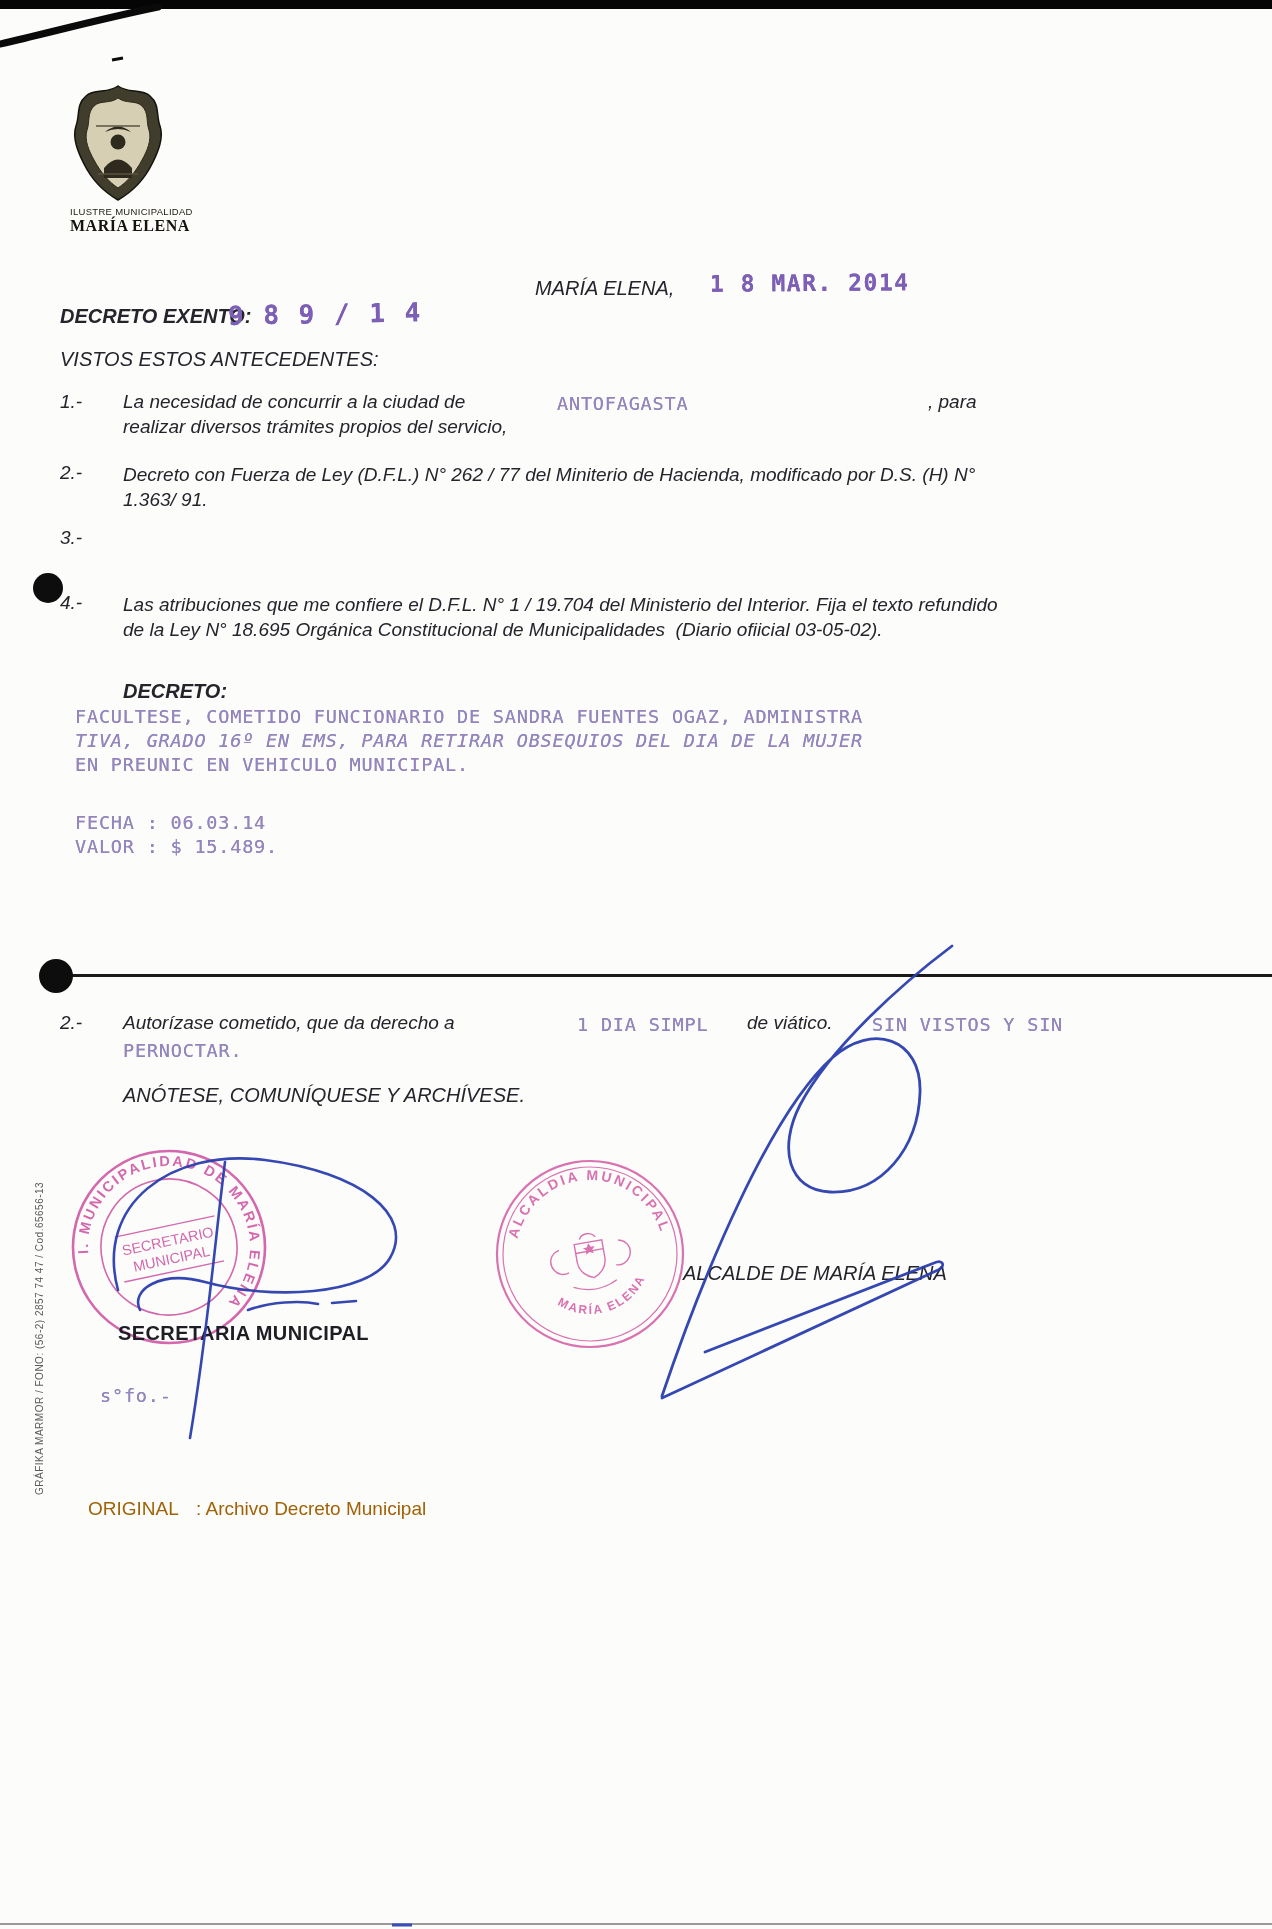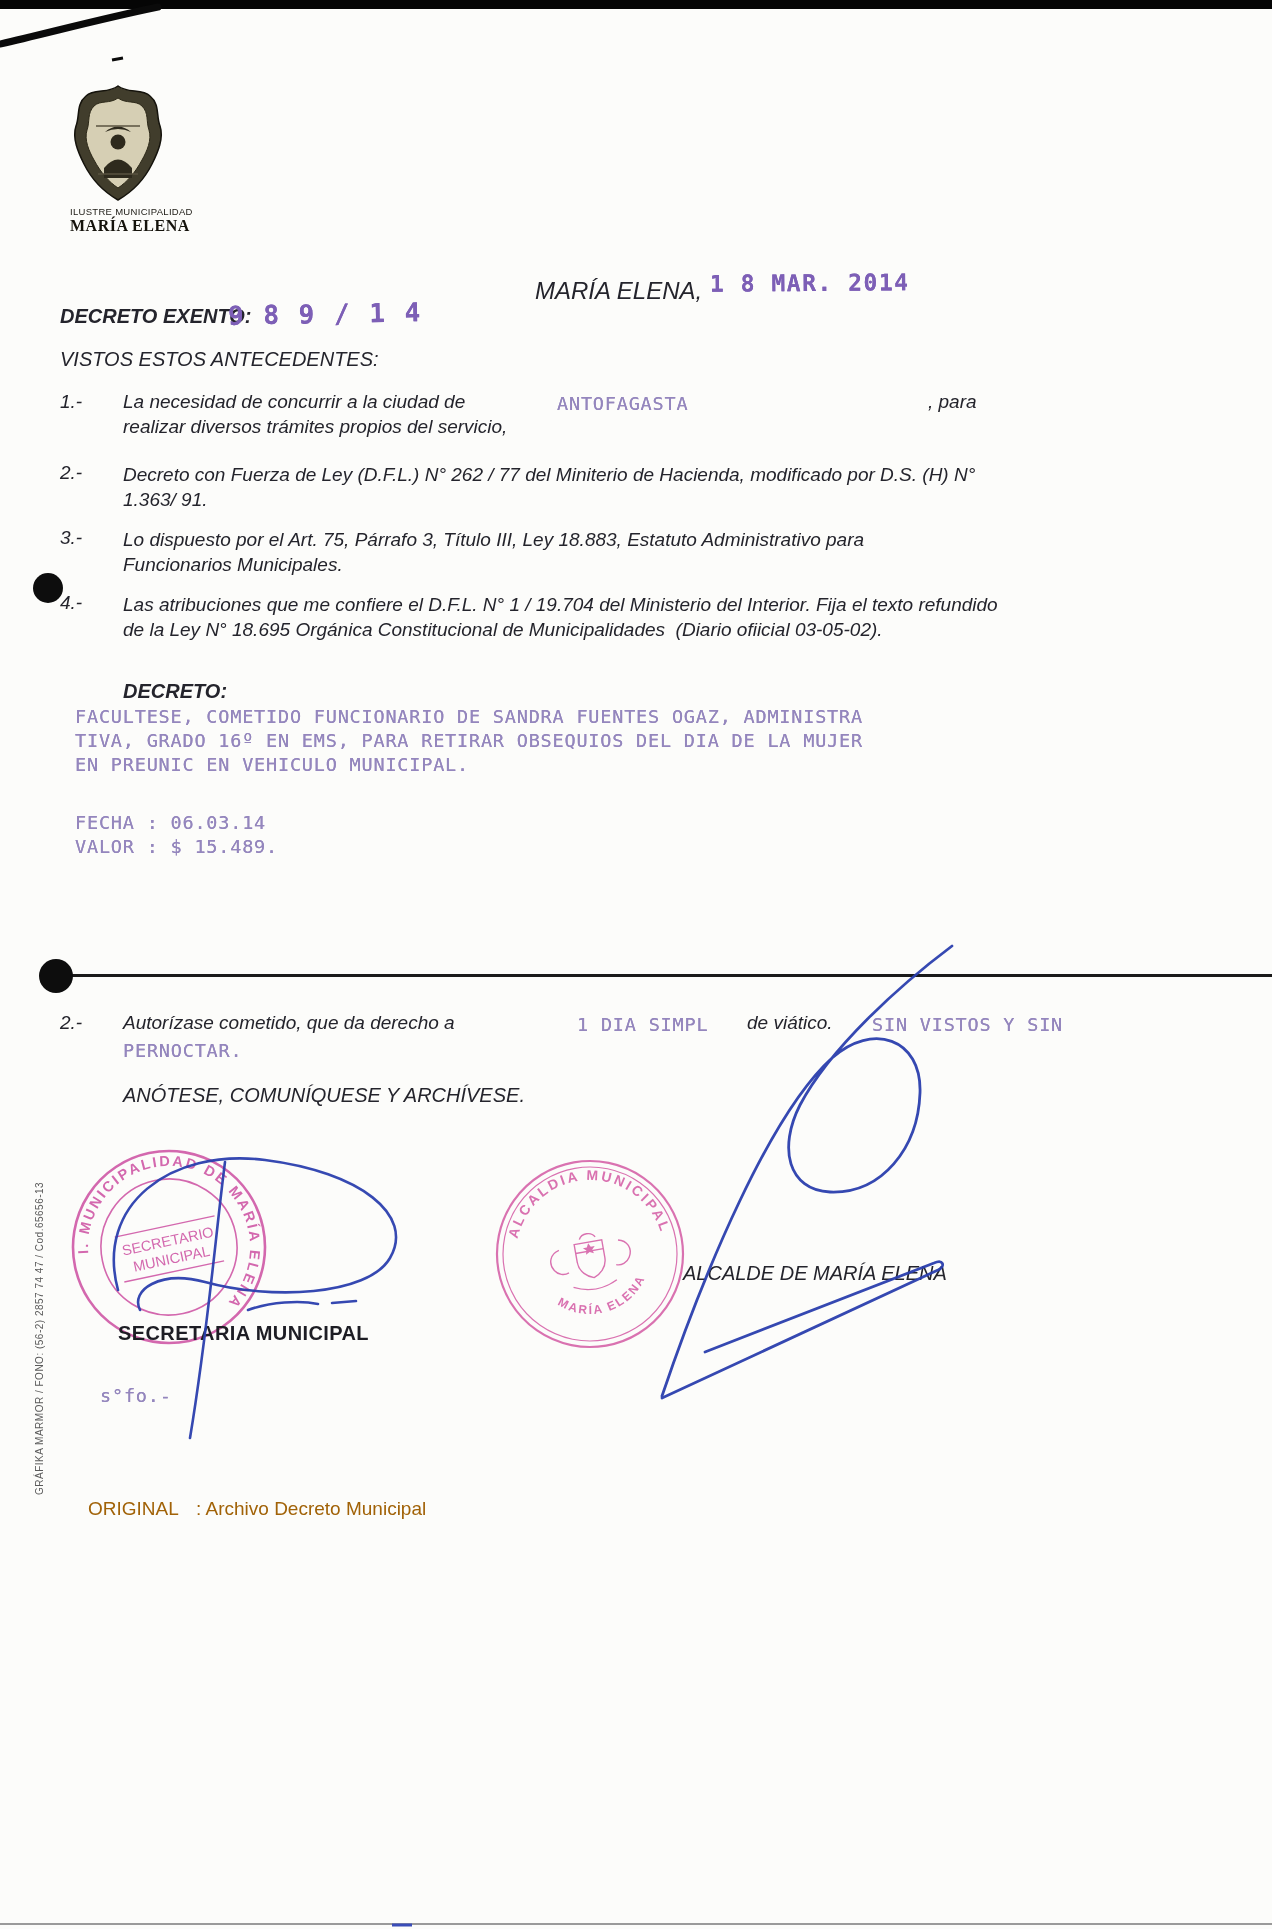--- a/index.html
+++ b/index.html
@@ -50,46 +50,45 @@
     <path d="M46,16 C54,22 64,18 70,24 C77,31 74,40 77,48 C80,58 75,69 70,78 C63,91 55,100 46,106 C37,100 29,91 22,78 C17,69 12,58 15,48 C18,40 15,31 22,24 C28,18 38,22 46,16 Z" fill="#d6cfb4" stroke="#2c2818" stroke-width="1"></path>
     <path d="M33,50 q13,-11 26,0 q-13,-6 -26,0 Z" fill="#2e2a1d"></path>
     <circle cx="46" cy="60" r="7.5" fill="#2e2a1d"></circle>
     <path d="M32,86 q14,-17 28,0 l0,10 l-28,0 Z" fill="#2e2a1d"></path>
     <line x1="24" y1="44" x2="68" y2="44" stroke="#5a5340" stroke-width="1.5"></line>
     <line x1="26" y1="92" x2="66" y2="92" stroke="#5a5340" stroke-width="1.5"></line>
   </svg>
   <div class="abs org-small" style="left:70px;top:206px;">ILUSTRE MUNICIPALIDAD</div>
   <div class="abs org-name" style="left:70px;top:217px;">MARÍA ELENA</div>
 
-  <div class="abs it" style="left:535px;top:277px;font-size:24px;">MARÍA ELENA,</div>
+  <div class="abs it" style="left:535px;top:277px;font-size:20px;">MARÍA ELENA,</div>
   <div class="abs stamp-purple" style="left:710px;top:270px;font-size:23px;letter-spacing:1.5px;transform:rotate(-.5deg);">1 8  MAR. 2014</div>
 
   <div class="abs it b" style="left:60px;top:305px;font-size:20px;">DECRETO EXENTO:</div>
   <div class="abs stamp-purple" style="left:228px;top:299px;font-size:26px;letter-spacing:2px;transform:rotate(-1deg);">9 8 9 / 1 4</div>
 
   <div class="abs it" style="left:60px;top:348px;font-size:20px;">VISTOS ESTOS ANTECEDENTES:</div>
 
   <div class="abs it" style="left:60px;top:391px;">1.-</div>
   <div class="abs it" style="left:123px;top:391px;">La necesidad de concurrir a la ciudad de</div>
   <div class="abs typed" style="left:557px;top:393px;">ANTOFAGASTA</div>
   <div class="abs it" style="left:928px;top:391px;">, para</div>
   <div class="abs it" style="left:123px;top:416px;">realizar diversos trámites propios del servicio,</div>
 
   <div class="abs it" style="left:60px;top:462px;">2.-</div>
   <div class="abs it para" style="left:123px;top:462px;width:880px;">Decreto con Fuerza de Ley (D.F.L.) N° 262 / 77 del Miniterio de Hacienda, modificado por D.S. (H) N° 1.363/ 91.</div>
 
   <div class="abs it" style="left:60px;top:527px;">3.-</div>
-  <div class="abs it para" style="left:123px;top:527px;width:855px;">Lo dispuesto por el Art. 75, Párrafo 3, Título III, Ley 18.883, Estatuto Administrativo para Funcionarios Municipales.</div>
 
   <div class="abs it" style="left:60px;top:592px;">4.-</div>
   <div class="abs it para" style="left:123px;top:592px;width:880px;">Las atribuciones que me confiere el D.F.L. N° 1 / 19.704 del Ministerio del Interior. Fija el texto refundido de la Ley N° 18.695 Orgánica Constitucional de Municipalidades  (Diario ofiicial 03-05-02).</div>
 
   <div class="abs it b" style="left:123px;top:680px;font-size:20px;">DECRETO:</div>
   <div class="abs typed" style="left:75px;top:706px;">FACULTESE, COMETIDO FUNCIONARIO DE SANDRA FUENTES OGAZ, ADMINISTRA</div>
-  <div class="abs typed" style="left:75px;top:730px;">TIVA, GRADO 16º EN EMS, PARA RETIRAR OBSEQUIOS DEL DIA DE  LA MUJER</div>
+  <div class="abs typed" style="left:75px;top:730px;font-style:italic;">TIVA, GRADO 16º EN EMS, PARA RETIRAR OBSEQUIOS DEL DIA DE  LA MUJER</div>
   <div class="abs typed" style="left:75px;top:754px;">EN PREUNIC EN VEHICULO MUNICIPAL.</div>
   <div class="abs typed" style="left:75px;top:812px;">FECHA : 06.03.14</div>
   <div class="abs typed" style="left:75px;top:836px;">VALOR : $ 15.489.</div>
 
   <div class="abs hole" style="left:33px;top:573px;width:30px;height:30px;"></div>
   <div class="abs divider" style="left:70px;top:974px;width:1202px;"></div>
   <div class="abs hole" style="left:39px;top:959px;width:34px;height:34px;"></div>
 
   <div class="abs it" style="left:60px;top:1012px;">2.-</div>
   <div class="abs it" style="left:123px;top:1012px;">Autorízase cometido, que da derecho a</div>

